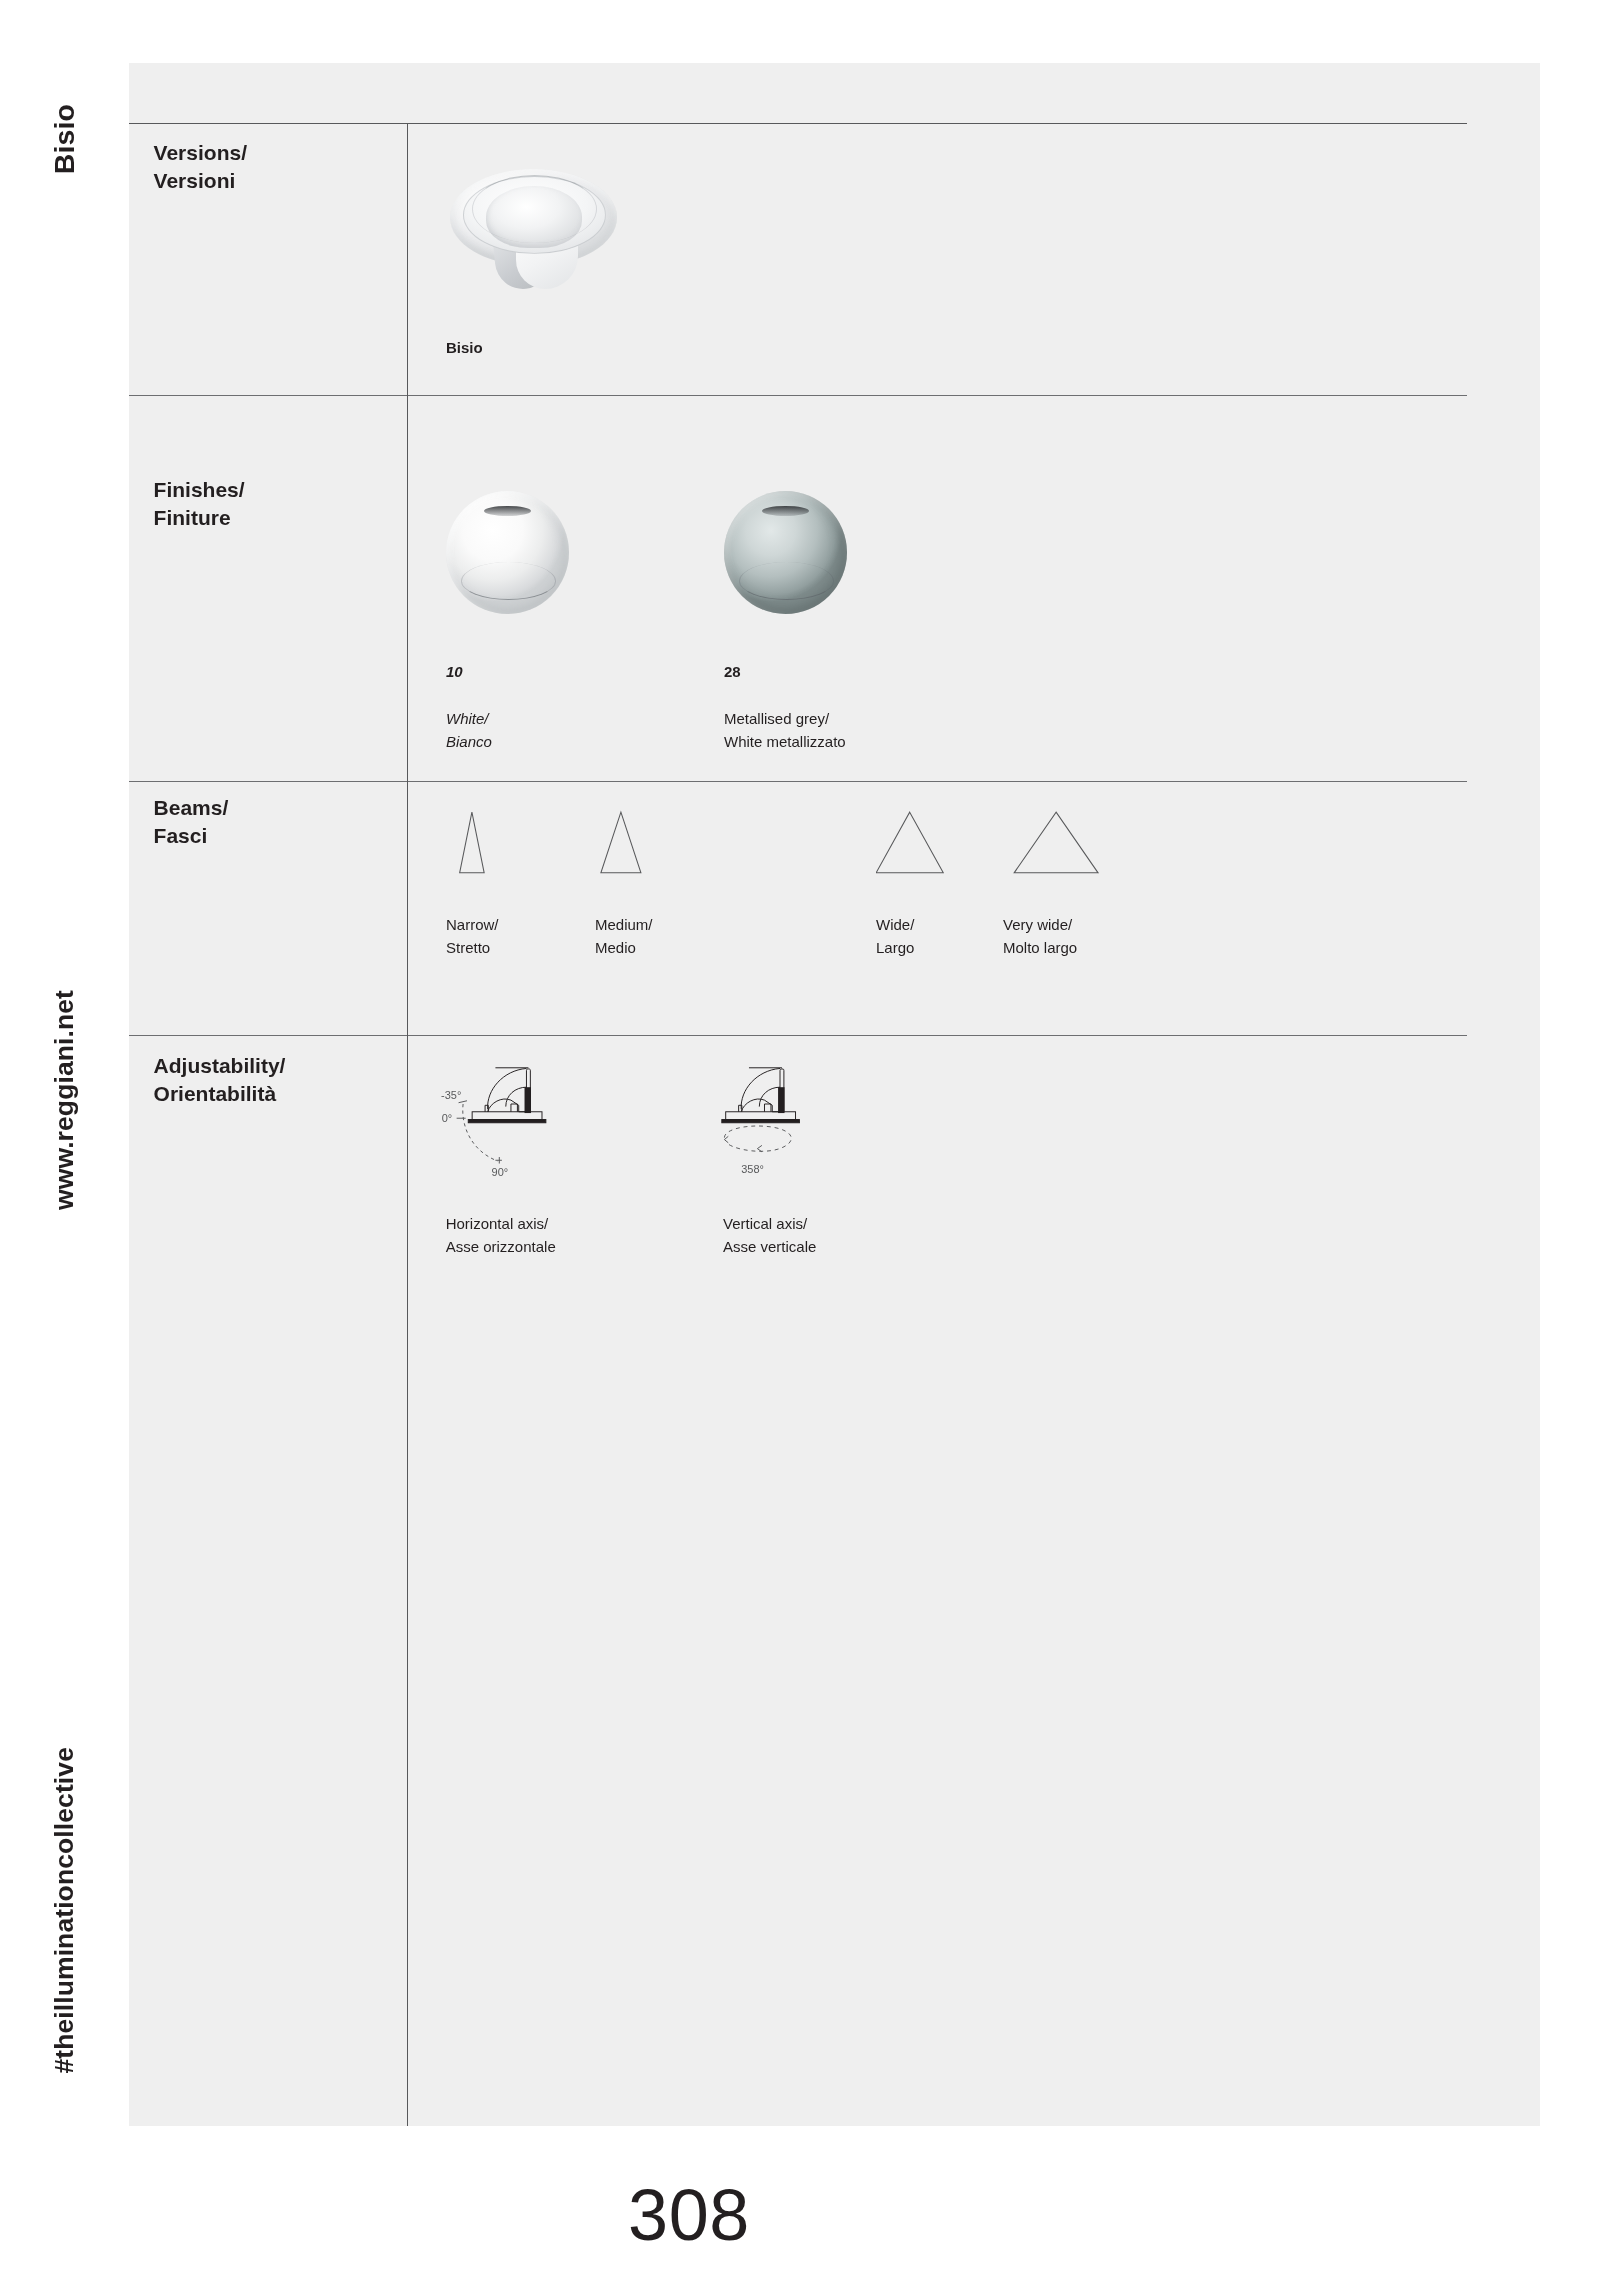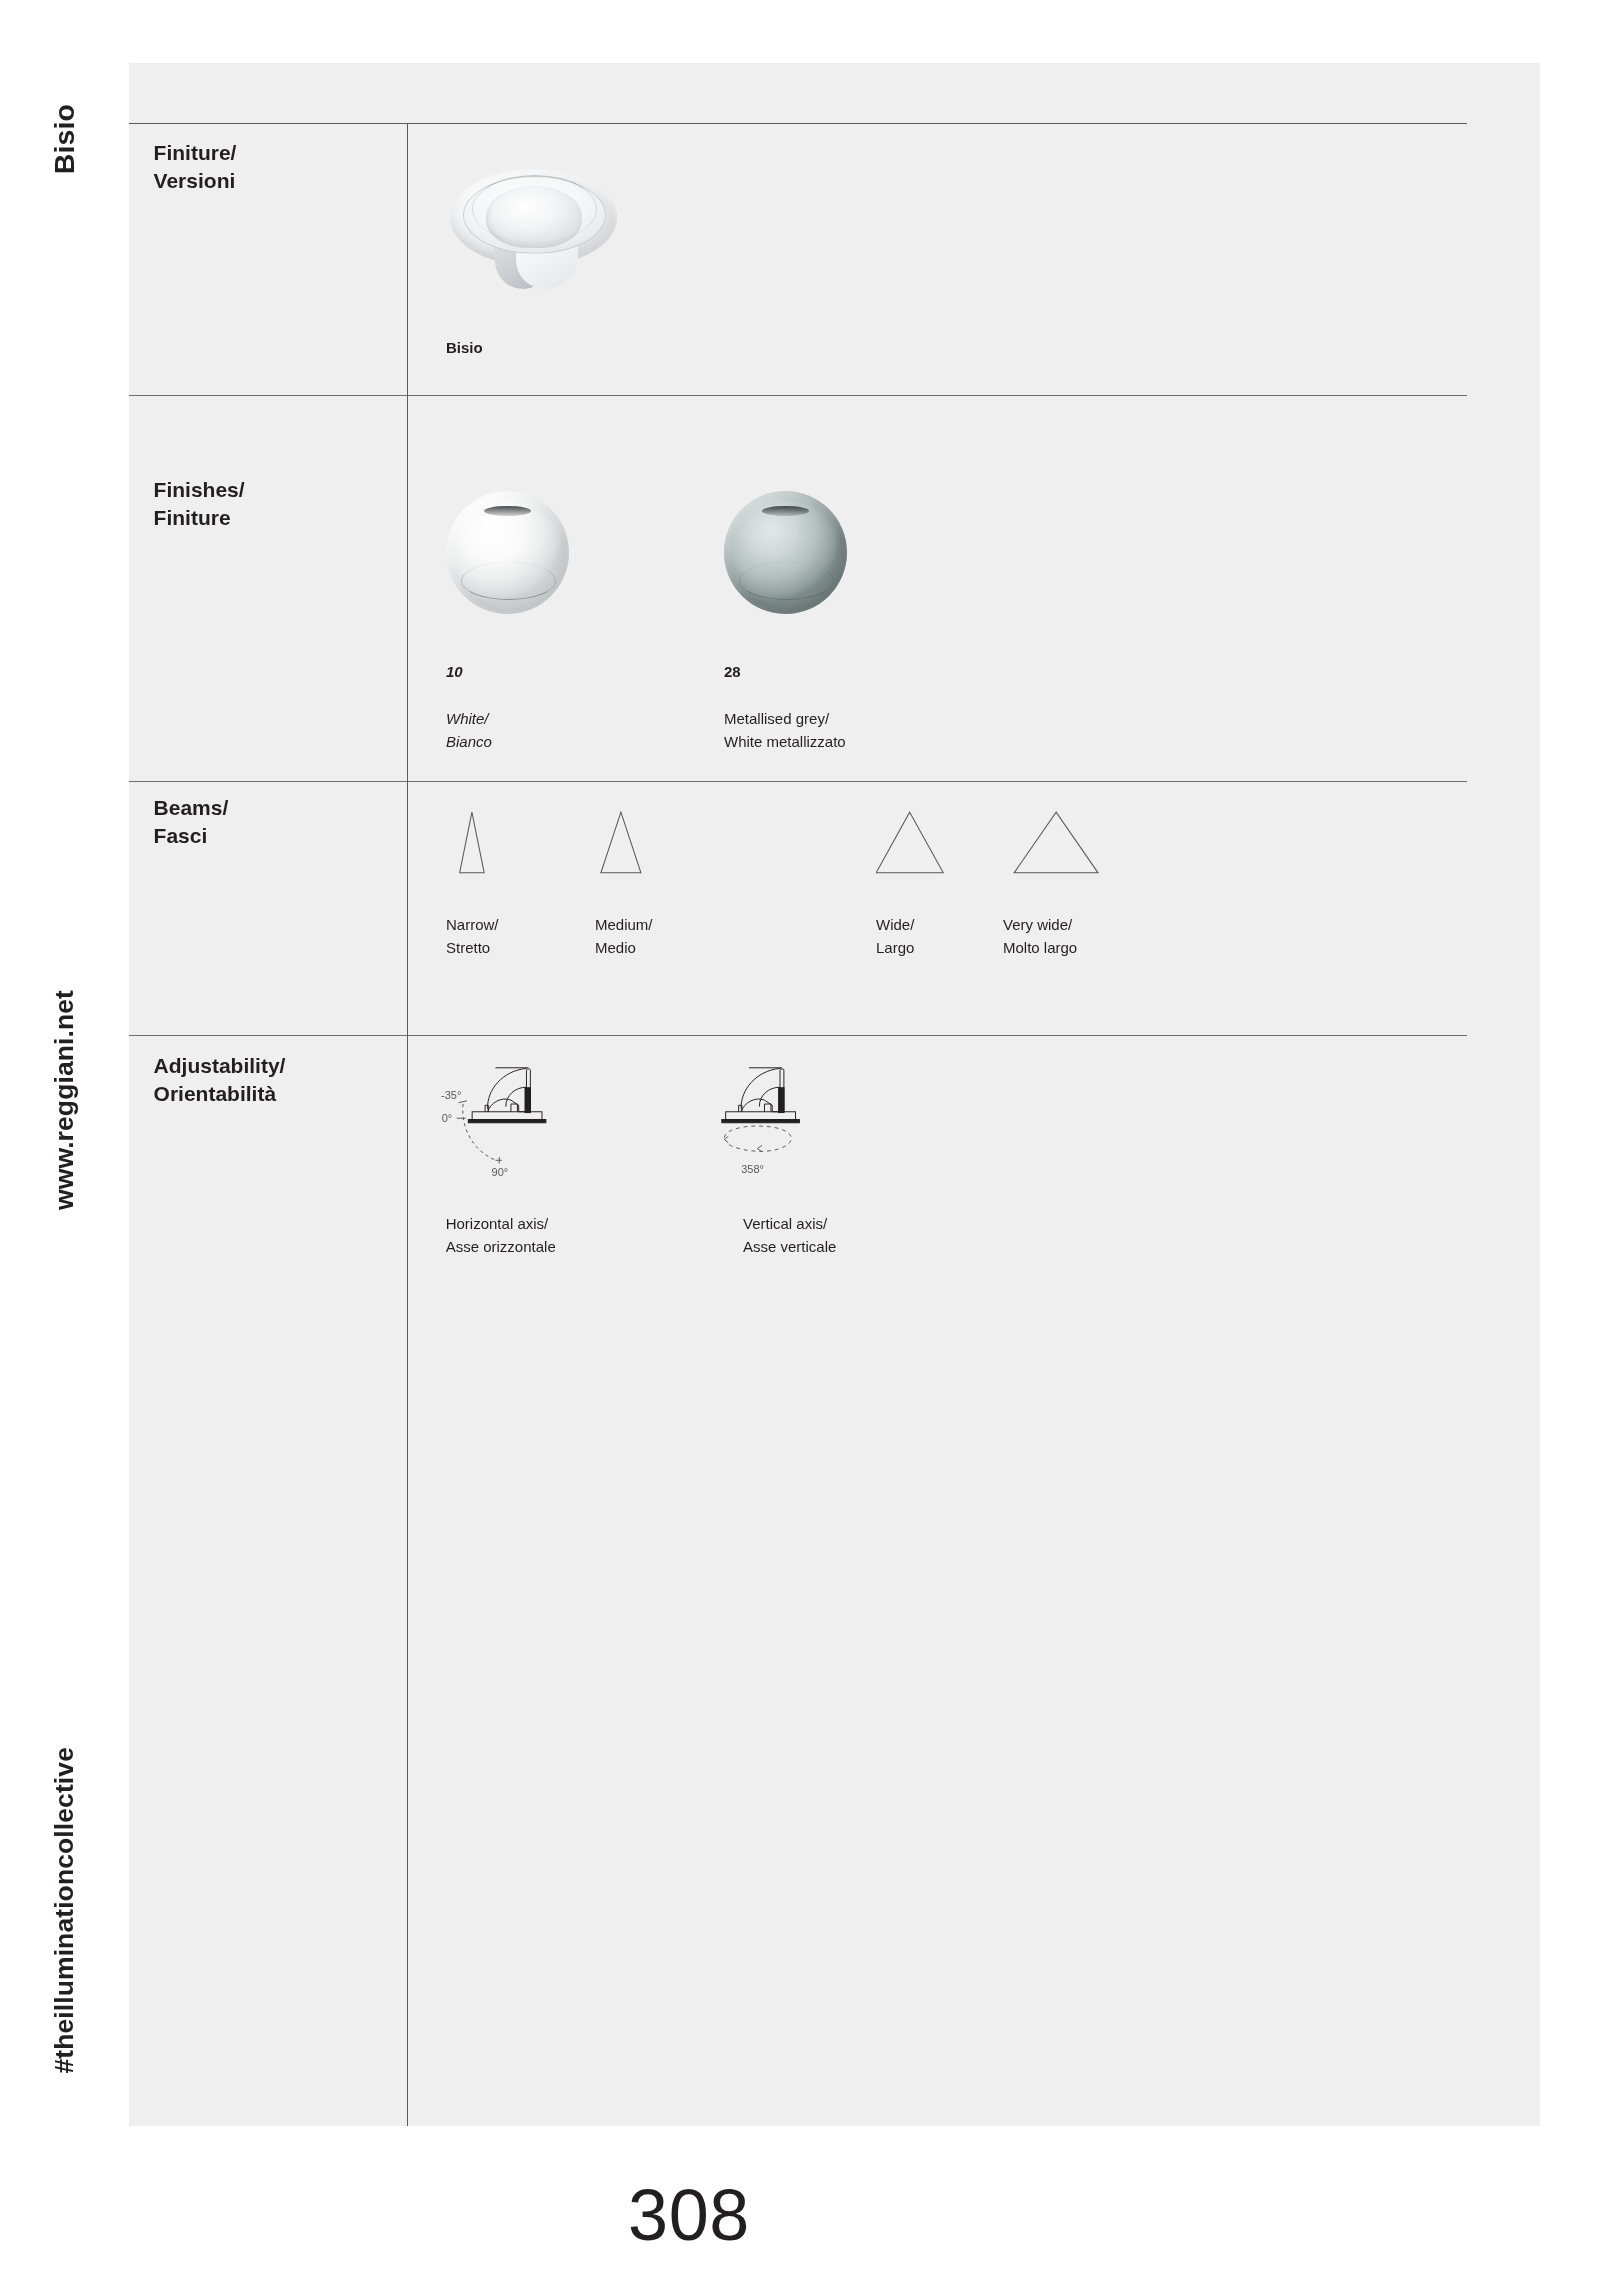--- a/index.html
+++ b/index.html
@@ -251,21 +251,21 @@
 
 <div id="content-panel">
 
   <div class="hrule" style="top:60px;"></div>
   <div class="hrule thin" style="top:332px;"></div>
   <div class="hrule thin" style="top:718px;"></div>
   <div class="hrule thin" style="top:972px;"></div>
 
   <div id="col-divider"></div>
 
-  <div class="row-label" style="top:76px;">Finiture/
+  <div class="row-label" style="top:76px;">Versions/
 Versioni</div>
 
   <div class="cell" style="left:317px; top:94px;">
     <div class="product-render">
       <div class="body"></div>
       <div class="stem"></div>
       <div class="stem2"></div>
       <div class="ring"></div>
       <div class="inner"></div>
       <div class="arc"></div>
@@ -403,20 +403,20 @@
         <path d="M30,140 C30,126 70,118 106,124 C138,130 142,146 118,156 C94,166 50,160 36,150"></path>
       </g>
       <g stroke="#58595b" fill="none" stroke-width="1.5">
         <polyline points="36,138 30,143 36,148"></polyline>
         <polyline points="88,152 81,157 88,162"></polyline>
       </g>
       <g font-family="Liberation Sans, sans-serif" font-size="17" fill="#58595b">
         <text x="56" y="194">358°</text>
       </g>
     </svg>
-    <div class="caption" style="margin-top:28.5px; margin-left:38px;">Vertical axis/
+    <div class="caption" style="margin-top:28.5px; margin-left:18px;">Vertical axis/
 Asse verticale</div>
   </div>
 
 </div>
 
 <div id="page-number">308</div>
 
 
 </body></html>

